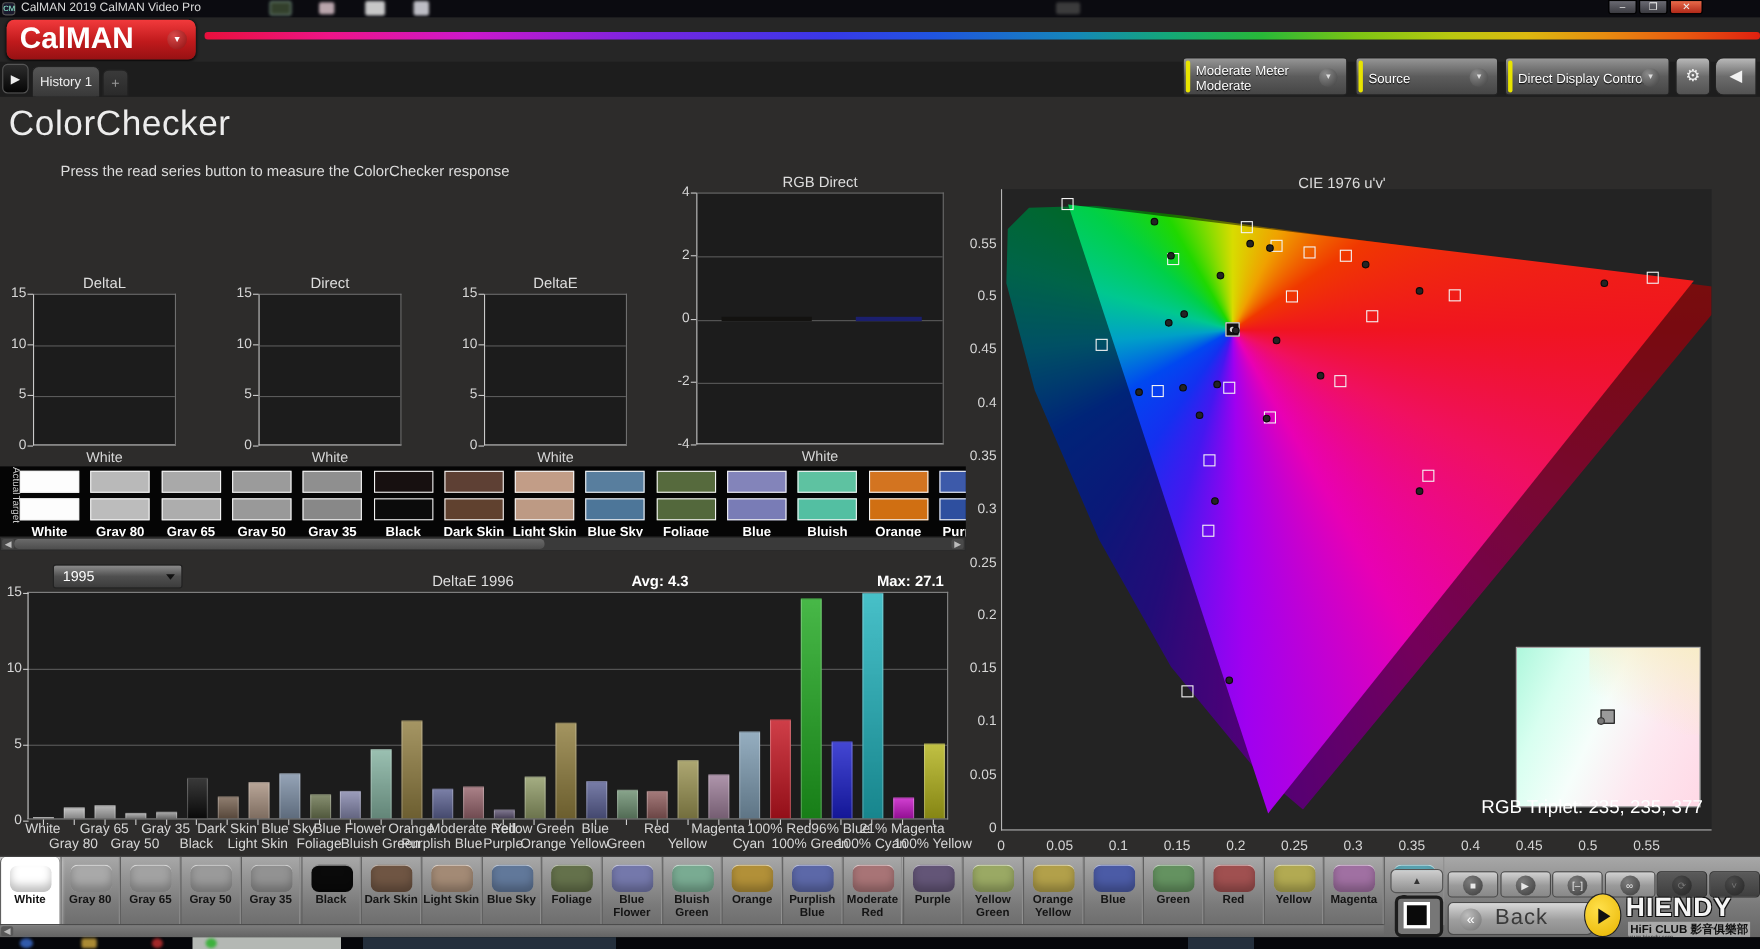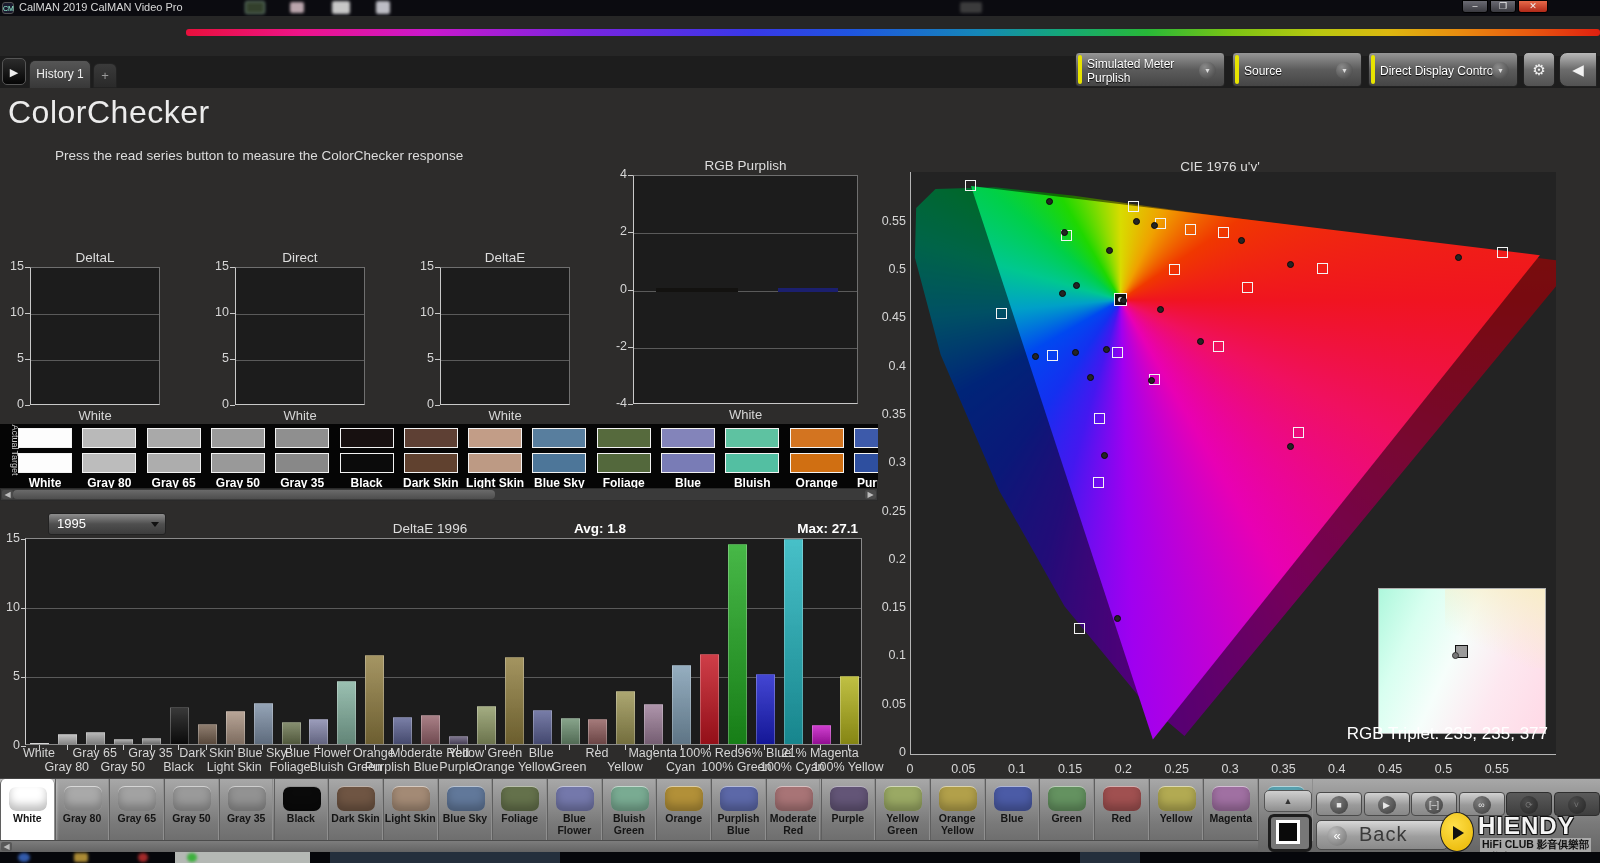--- a/index.html
+++ b/index.html
@@ -171,32 +171,36 @@
   <div class="abs blob" style="left:290px;top:2px;width:14px;height:11px;background:#d8c0c8;"></div>
   <div class="abs blob" style="left:332px;top:1px;width:18px;height:13px;background:#e8e8e8;"></div>
   <div class="abs blob" style="left:376px;top:1px;width:14px;height:13px;background:#dcdce4;"></div>
   <div class="abs blob" style="left:960px;top:2px;width:22px;height:11px;background:#444;"></div>
   <div class="abs win-btn" style="left:1462px;">–</div>
   <div class="abs win-btn" style="left:1490px;">❐</div>
   <div class="abs win-btn" id="btn-close" style="left:1518px;">✕</div>
 </div>
 
 <div class="abs" id="logo-row">
+  <div class="abs" id="calman-logo">
+    <span>CalMAN</span>
+    <div class="abs" id="logo-caret">▼</div>
+  </div>
   <div class="abs" id="rainbow"></div>
 </div>
 
 <div class="abs" id="tab-row">
   <div class="abs" id="nav-left">▶</div>
   <div class="abs" id="tab-history">History 1</div>
   <div class="abs" id="tab-add">+</div>
 
   <div class="abs hdr-drop" style="left:1075px;width:150px;">
     <div class="ybar"></div>
-    <div class="lbl">Simulated Meter</div>
-    <div class="sub">Purplish</div>
+    <div class="lbl">Moderate Meter</div>
+    <div class="sub">Moderate</div>
     <div class="caret">▼</div>
   </div>
   <div class="abs hdr-drop" style="left:1232px;width:130px;">
     <div class="ybar"></div>
     <div class="lbl" style="top:11px;">Source</div>
     <div class="caret">▼</div>
   </div>
   <div class="abs hdr-drop" style="left:1368px;width:150px;">
     <div class="ybar"></div>
     <div class="lbl" style="top:11px;">Direct Display Control</div>
@@ -239,21 +243,21 @@
       <div class="gridline" style="top: 46px;"></div>
       <div class="gridline" style="top: 92px;"></div>
     </div>
     <div class="ytick abs" style="left: 408px; top: 259px;">15</div>
     <div class="ytick abs" style="left: 408px; top: 305px;">10</div>
     <div class="ytick abs" style="left: 408px; top: 351px;">5</div>
     <div class="ytick abs" style="left: 408px; top: 397px;">0</div>
     <div class="xlabel abs" style="left: 440px; top: 408px; width: 130px;">White</div>
   </div>
 <div id="rgb-balance-root">
-    <div class="chart-title" style="left: 633px; top: 158px; width: 225px;">RGB Purplish</div>
+    <div class="chart-title" style="left: 633px; top: 158px; width: 225px;">RGB Direct</div>
     <div class="chart-box abs" style="left: 633px; top: 175px; width: 225px; height: 229px;">
       <div class="gridline" style="top: 57.25px;"></div>
       <div class="gridline" style="top: 114.5px;"></div>
       <div class="gridline" style="top: 171.75px;"></div>
       <div class="rgbbar" style="left: 22px; top: 112px; width: 82px; background: rgb(19, 18, 16);"></div>
       <div class="rgbbar" style="left: 144px; top: 112px; width: 60px; background: rgb(27, 31, 110);"></div>
     </div>
     <div class="ytick abs" style="left: 601px; top: 167px;">4</div>
     <div class="ytick abs" style="left: 601px; top: 224.25px;">2</div>
     <div class="ytick abs" style="left: 601px; top: 281.5px;">0</div>
@@ -312,21 +316,21 @@
   <div class="abs scroll-arrow" style="left:1px;">◀</div>
   <div class="abs" id="strip-thumb"></div>
   <div class="abs scroll-arrow" style="right:1px;">▶</div>
 </div>
 
 <div class="abs" id="de-dropdown">
   <span>1995</span>
   <div class="dc"></div>
 </div>
 <div class="abs" id="de-title">DeltaE 1996</div>
-<div class="abs" id="de-avg">Avg: 1.8</div>
+<div class="abs" id="de-avg">Avg: 4.3</div>
 <div class="abs" id="de-max">Max: 27.1</div>
 <div class="abs" id="de-chart">
     <div class="gridline" style="top: 69px;"></div>
     <div class="gridline" style="top: 138px;"></div>
     <div class="de-bar" style="left: 4.45px; height: 1.36667px; background-color: rgb(200, 200, 200);"></div>
     <div class="de-bar" style="left: 32.35px; height: 9.56667px; background-color: rgb(178, 178, 178);"></div>
     <div class="de-bar" style="left: 60.25px; height: 12.3px; background-color: rgb(166, 166, 166);"></div>
     <div class="de-bar" style="left: 88.15px; height: 4.78333px; background-color: rgb(154, 154, 154);"></div>
     <div class="de-bar" style="left: 116.05px; height: 6.15px; background-color: rgb(142, 142, 142);"></div>
     <div class="de-bar" style="left: 143.95px; height: 36.9px; background-color: rgb(13, 13, 13);"></div>

